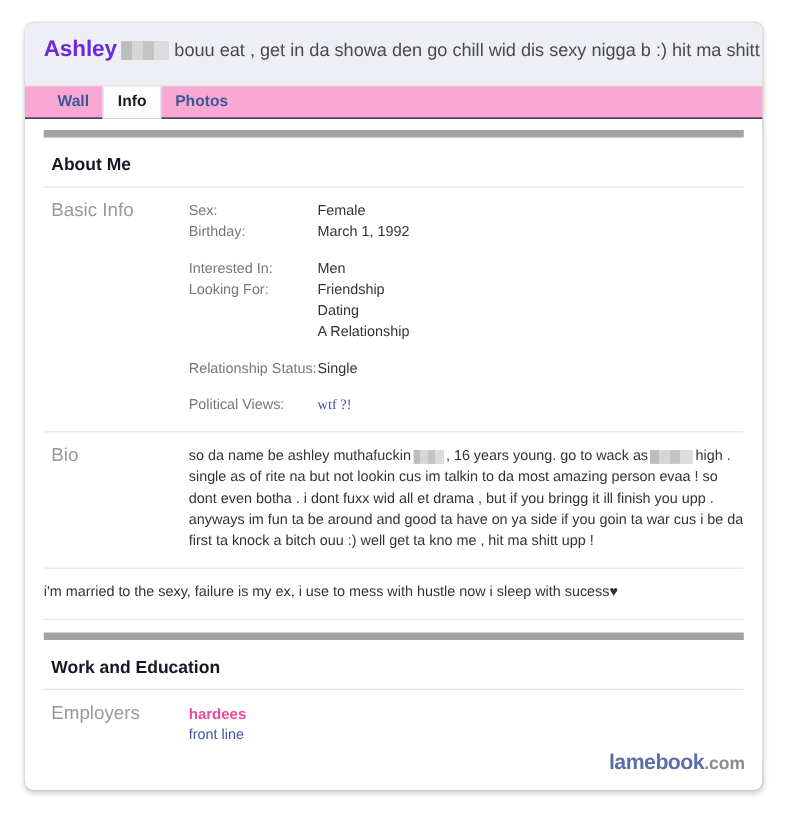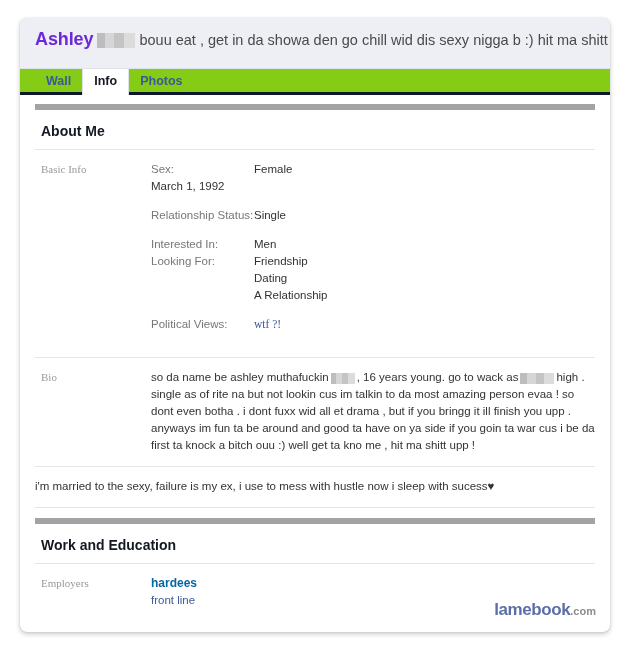--- a/index.html
+++ b/index.html
@@ -66,22 +66,22 @@
     filter: blur(0.6px);
   }
   .redact-name { width: 38px; height: 15px; margin: 0 4px 2px 4px; }
   .redact-inline-a { width: 24px; height: 11px; margin: 0 2px -1px 2px; }
   .redact-inline-b { width: 34px; height: 11px; margin: 0 2px -1px 2px; }
 
   
   .tabbar {
     position: relative;
     height: 26px;
-    background: #84cc16;
-    border-bottom: 3px solid #0f172a;
+    background: #f9a8d4;
+    border-bottom: 1px solid #0f172a;
     padding-left: 15px;
     box-sizing: border-box;
   }
   .tab {
     display: inline-block;
     height: 26px;
     line-height: 25px;
     padding: 0 11px;
     font-size: 12.5px;
     font-weight: bold;
@@ -118,36 +118,35 @@
     border-bottom: 1px solid #e5e5e5;
     padding: 11px 0 12px 0;
   }
   .row:last-child { border-bottom: none; }
 
   .row-label {
     width: 116px;
     flex: 0 0 116px;
     padding-left: 6px;
     box-sizing: border-box;
-    font-size: 11px;
+    font-size: 15px;
     color: #999999;
     line-height: 16px;
-    font-family: Liberation Serif, serif;
   }
   .row-value {
     flex: 1 1 auto;
     font-size: 11.5px;
     color: #333333;
     line-height: 16px;
   }
 
   
   .pairs { }
   .pair-group { margin-bottom: 12px; }
-  .pair-group:last-child { margin-bottom: 12px; }
+  .pair-group:last-child { margin-bottom: 0; }
   .pair {
     display: flex;
     line-height: 17px;
   }
   .pair-key {
     width: 103px;
     flex: 0 0 103px;
     color: #777777;
     font-size: 11.5px;
   }
@@ -159,42 +158,42 @@
   .pair-val.link, .link {
     color: #3b5998;
     font-family: Liberation Serif, serif;
   }
 
   .bio-text { line-height: 17px; }
   .quote-text { line-height: 17px; }
 
   .employer-main {
     font-weight: bold;
-    color: #0369a1;
+    color: #ec4899;
     font-size: 12px;
     line-height: 17px;
   }
   .employer-sub {
     color: #3b5998;
     font-size: 11.5px;
     line-height: 16px;
   }
 
   
   .watermark {
     position: absolute;
     right: 14px;
     bottom: 12px;
     font-size: 17px;
     font-weight: bold;
     color: #5b6ea8;
     letter-spacing: -0.4px;
   }
   .watermark .dotcom {
-    font-size: 11px;
+    font-size: 14px;
     font-weight: bold;
     color: #8d8d8d;
     letter-spacing: 0;
   }
 </style>
 </head>
 <body>
 
 <div class="card">
 
@@ -214,47 +213,48 @@
       <div class="row-label">Basic Info</div>
       <div class="row-value">
         <div class="pairs">
 
           <div class="pair-group">
             <div class="pair">
               <div class="pair-key">Sex:</div>
               <div class="pair-val">Female</div>
             </div>
             <div class="pair">
+              <div class="pair-key">Birthday:</div>
               <div class="pair-val">March 1, 1992</div>
+            </div>
+          </div>
+
+          <div class="pair-group">
+            <div class="pair">
+              <div class="pair-key">Interested In:</div>
+              <div class="pair-val">Men</div>
+            </div>
+            <div class="pair">
+              <div class="pair-key">Looking For:</div>
+              <div class="pair-val">Friendship</div>
+            </div>
+            <div class="pair">
+              <div class="pair-key"></div>
+              <div class="pair-val">Dating</div>
+            </div>
+            <div class="pair">
+              <div class="pair-key"></div>
+              <div class="pair-val">A Relationship</div>
             </div>
           </div>
 
           <div class="pair-group">
             <div class="pair">
               <div class="pair-key">Relationship Status:</div>
               <div class="pair-val">Single</div>
-            </div>
-          </div>
-
-          <div class="pair-group">
-            <div class="pair">
-              <div class="pair-key">Interested In:</div>
-              <div class="pair-val">Men</div>
-            </div>
-            <div class="pair">
-              <div class="pair-key">Looking For:</div>
-              <div class="pair-val">Friendship</div>
-            </div>
-            <div class="pair">
-              <div class="pair-key"></div>
-              <div class="pair-val">Dating</div>
-            </div>
-            <div class="pair">
-              <div class="pair-key"></div>
-              <div class="pair-val">A Relationship</div>
             </div>
           </div>
 
           <div class="pair-group">
             <div class="pair">
               <div class="pair-key">Political Views:</div>
               <div class="pair-val link">wtf ?!</div>
             </div>
           </div>
 

